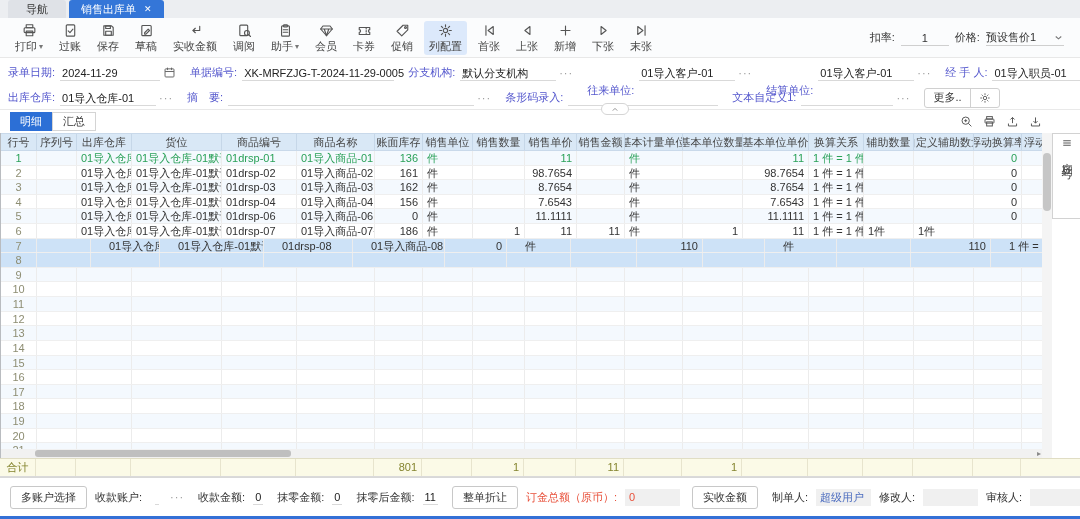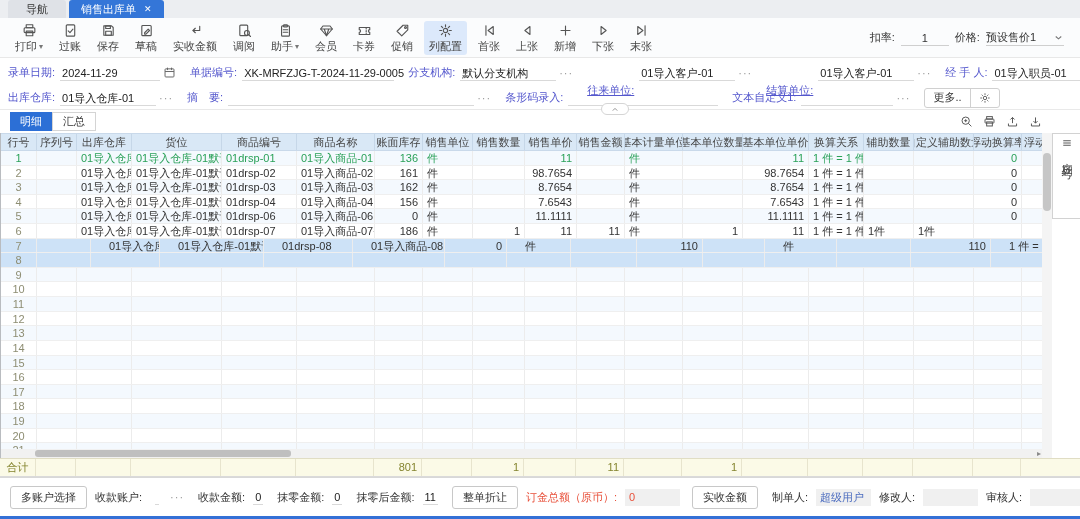--- a/index.html
+++ b/index.html
@@ -25,21 +25,21 @@
   .toolbar-right{margin-left:auto;display:flex;align-items:center;gap:6px;padding-right:6px;}
   .lbl{color:#333;}
   .ul-input{display:inline-block;border-bottom:1px solid #cfcfcf;height:16px;line-height:16px;
             text-align:center;}
   .sel{display:inline-flex;align-items:center;gap:14px;border-bottom:1px solid #cfcfcf;height:16px;}
   
   .form{position:relative;height:52px;padding:2px 8px 0 8px;border-bottom:1px solid #e9e9e9;background:#fff;}
   .frow{height:25px;display:flex;align-items:center;}
   .field{display:flex;align-items:center;margin-right:14px;white-space:nowrap;}
   .flabel{color:#5457cd;margin-right:5px;}
-  .flabel.link{text-decoration:underline;margin-top:36px;}
+  .flabel.link{margin-top:36px;}
   .fvalue{display:inline-block;border-bottom:1px solid #d9d9d9;height:16px;line-height:16px;
           color:#222;padding:0 2px;}
   .dots{color:#999;margin-left:3px;letter-spacing:1px;cursor:pointer;}
   .ficon{margin-left:3px;cursor:pointer;display:inline-flex;}
   .morebtns{display:inline-flex;border:1px solid #d0d0d0;border-radius:3px;height:20px;
             align-items:center;overflow:hidden;}
   .morebtns .mb{padding:0 8px;display:flex;align-items:center;height:100%;cursor:pointer;}
   .morebtns .sep{width:1px;height:100%;background:#d0d0d0;}
   .pill{position:absolute;left:601px;bottom:-6px;width:28px;height:12px;background:#fff;
         border:1px solid #d5d5d5;border-radius:7px;display:flex;align-items:center;

